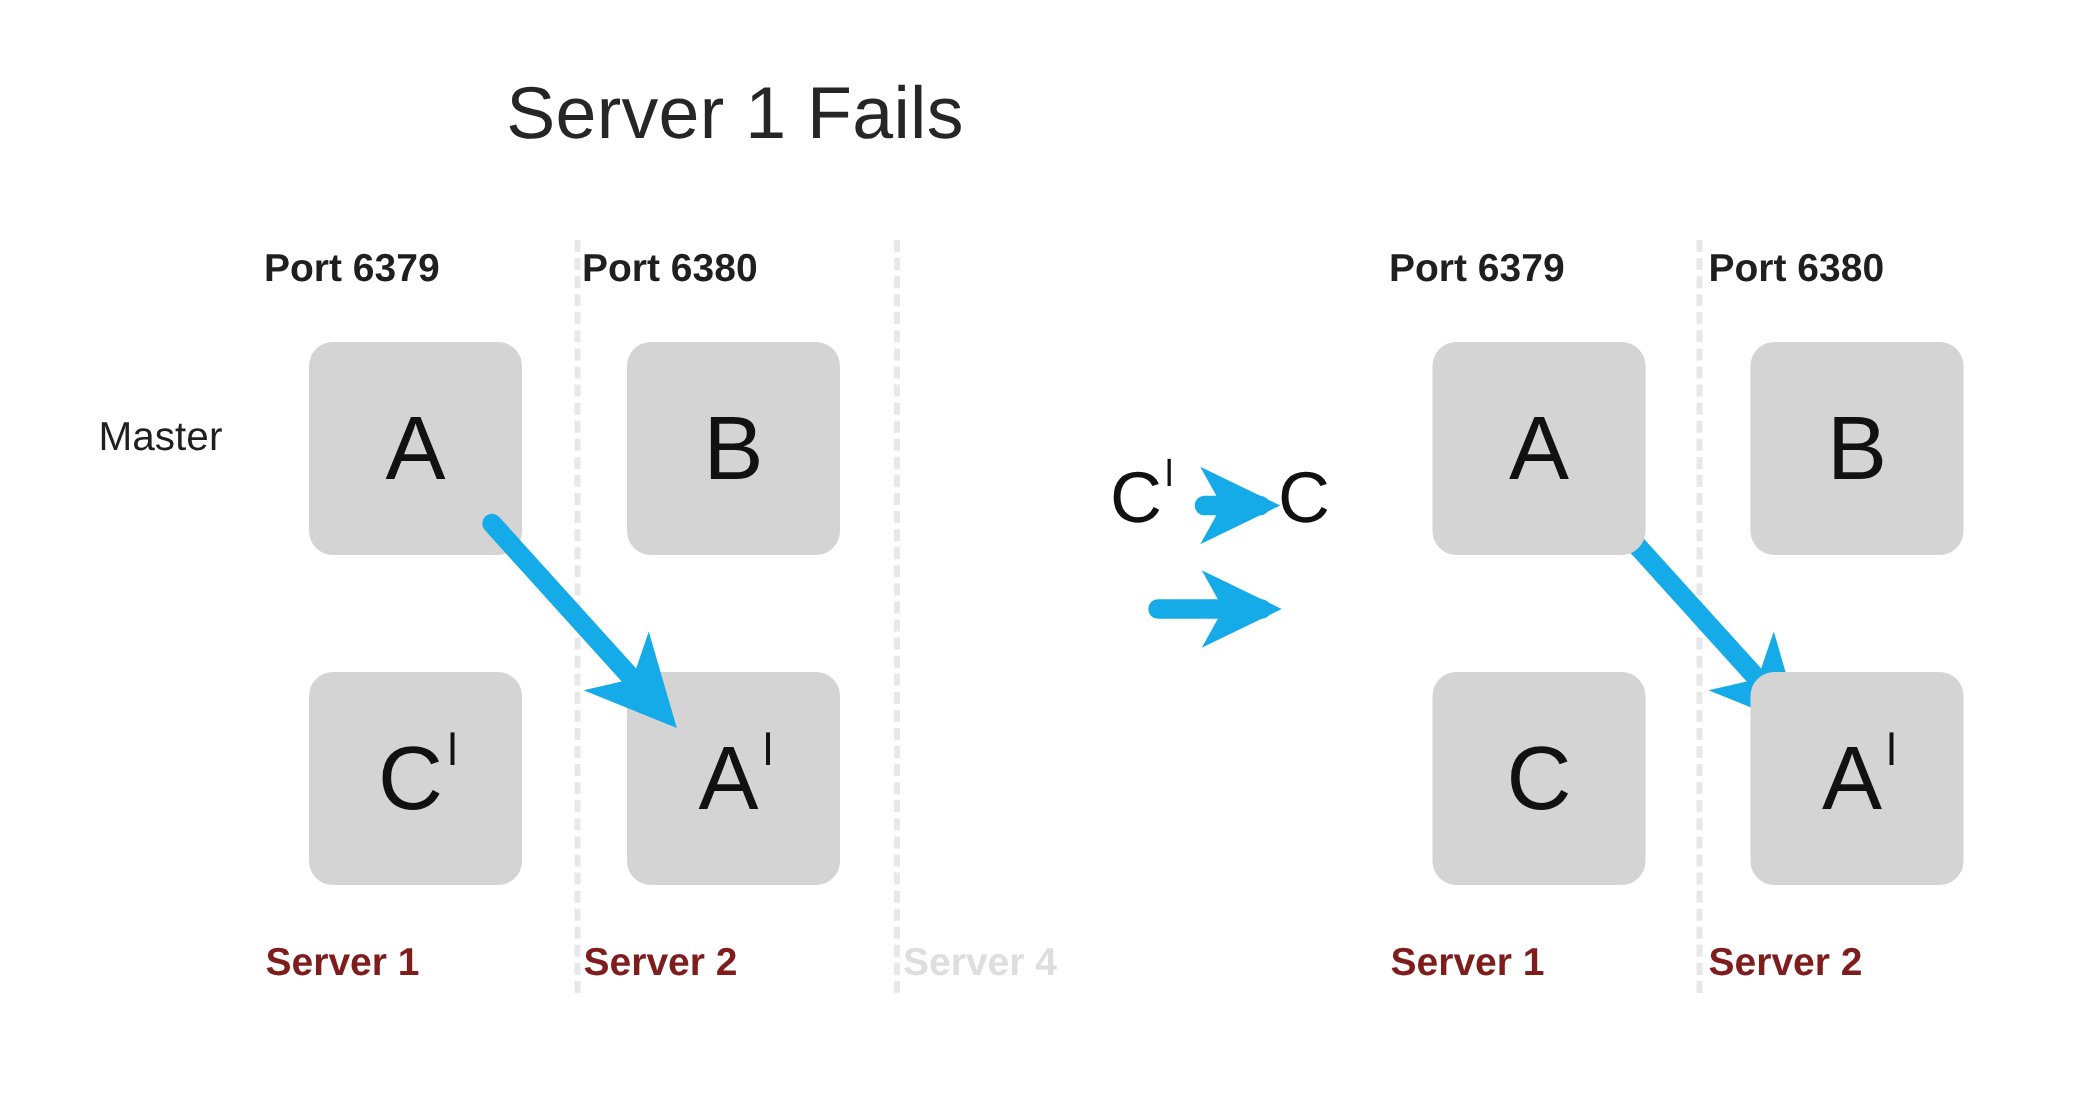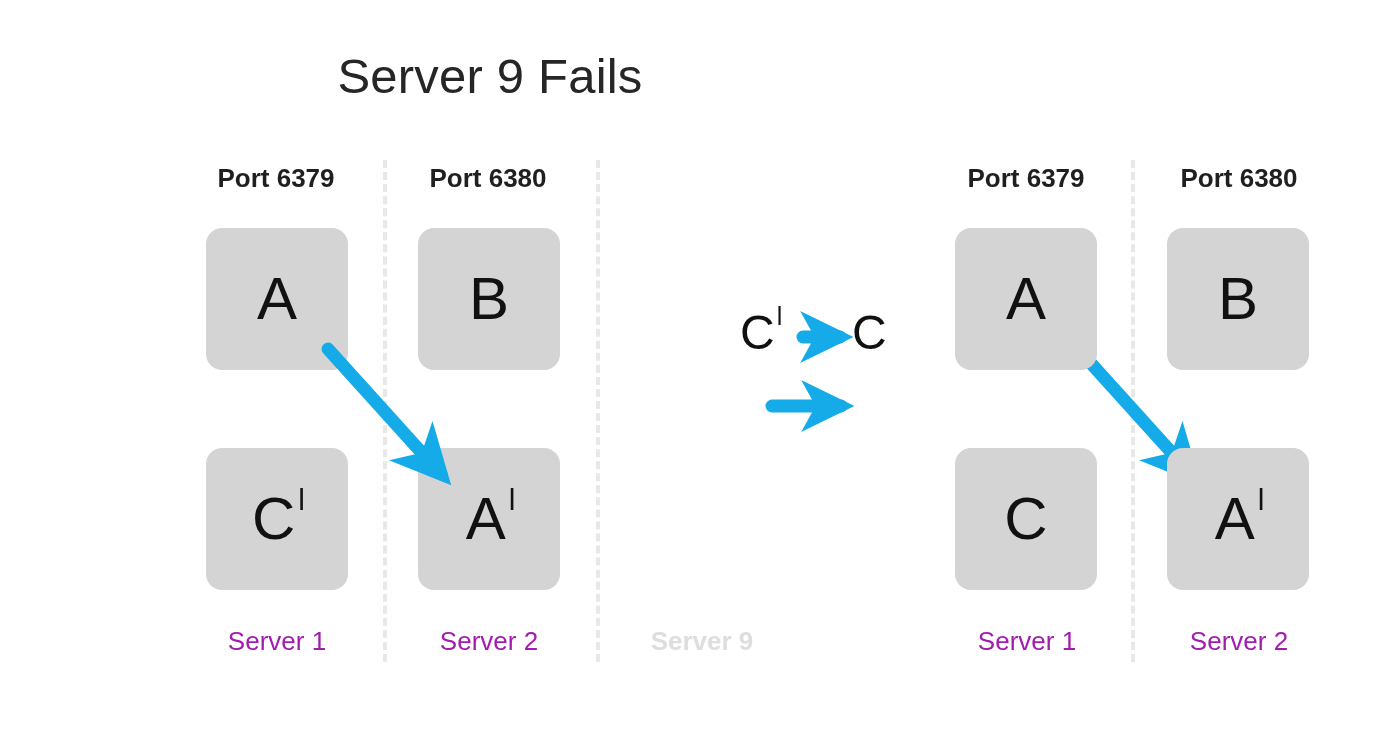--- a/index.html
+++ b/index.html
@@ -44,33 +44,32 @@
     font-weight: 400;
     color: #1f1f1f;
   }
   .row-label.master  { top: 276px; }
   .row-label.replica { top: 496px; }
 
   
   .col-cap {
     position: absolute;
     width: 200px;
-    text-align: center;
     font-size: 26px;
     white-space: nowrap;
   }
   .col-cap.port {
     top: 163px;
     font-weight: 700;
     color: #1f1f1f;
   }
   .col-cap.server {
     top: 626px;
-    font-weight: 400;
-    color: #a21caf;
+    font-weight: 700;
+    color: #7f1d1d;
   }
   .col-cap.dim { color: #dedede; font-weight: 700; }
 
   
   .divider {
     position: absolute;
     top: 160px;
     height: 502px;
     width: 0;
     border-left: 4px dashed #e8e8e8;
@@ -133,22 +132,23 @@
     width: 1388px;
     height: 729px;
     pointer-events: none;
   }
 </style>
 </head>
 <body>
 
 <div class="stage">
 
-  <div class="diagram-title">Server 9 Fails</div>
-
+  <div class="diagram-title">Server 1 Fails</div>
+
+  <div class="row-label master">Master</div>
 
   <div class="divider" style="left:383px"></div>
   <div class="divider" style="left:596px"></div>
   <div class="divider" style="left:1131px"></div>
 
   <div class="col-cap port" style="left:176px">Port 6379</div>
   <div class="col-cap port" style="left:388px">Port 6380</div>
 
   <div class="node row-master" style="left:206px">
     <span class="glyph"><span>A</span></span>
@@ -161,21 +161,21 @@
   <div class="node row-replica" style="left:206px">
     <span class="glyph"><span>C</span><span class="prime">l</span></span>
   </div>
 
   <div class="node row-replica" style="left:418px">
     <span class="glyph"><span>A</span><span class="prime">l</span></span>
   </div>
 
   <div class="col-cap server" style="left:177px">Server 1</div>
   <div class="col-cap server" style="left:389px">Server 2</div>
-  <div class="col-cap server dim" style="left:602px">Server 9</div>
+  <div class="col-cap server dim" style="left:602px">Server 4</div>
 
   <div class="mid-text mid-from"><span>C</span><span class="prime">l</span></div>
 
   <div class="mid-text mid-to"><span>C</span></div>
 
   <svg class="arrows" viewBox="0 0 1388 729">
     <defs>
       <marker id="head" viewBox="0 0 12 12" refX="8.5" refY="6" markerWidth="5.2" markerHeight="5.2" orient="auto-start-reverse">
         <path d="M 0.5 0.8 L 11.2 6 L 0.5 11.2 L 3.4 6 Z" fill="#14ABE8"></path>
       </marker>

